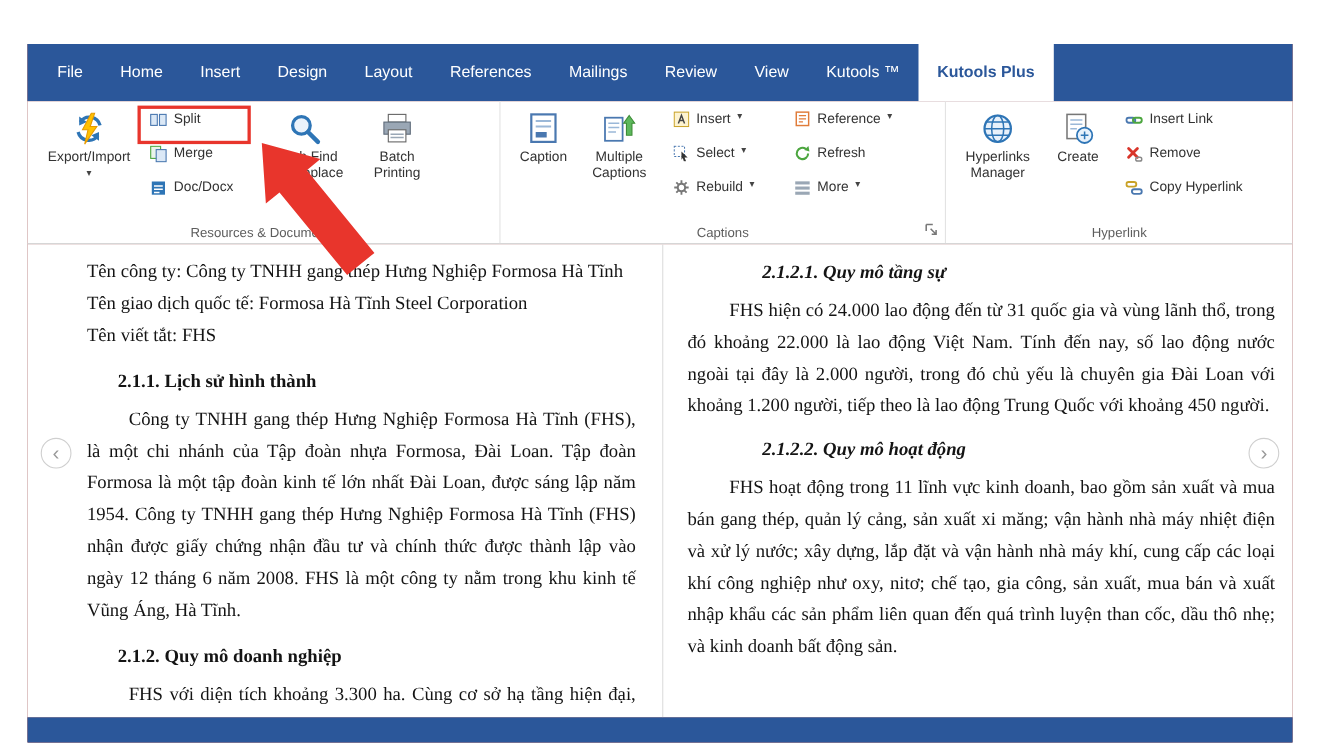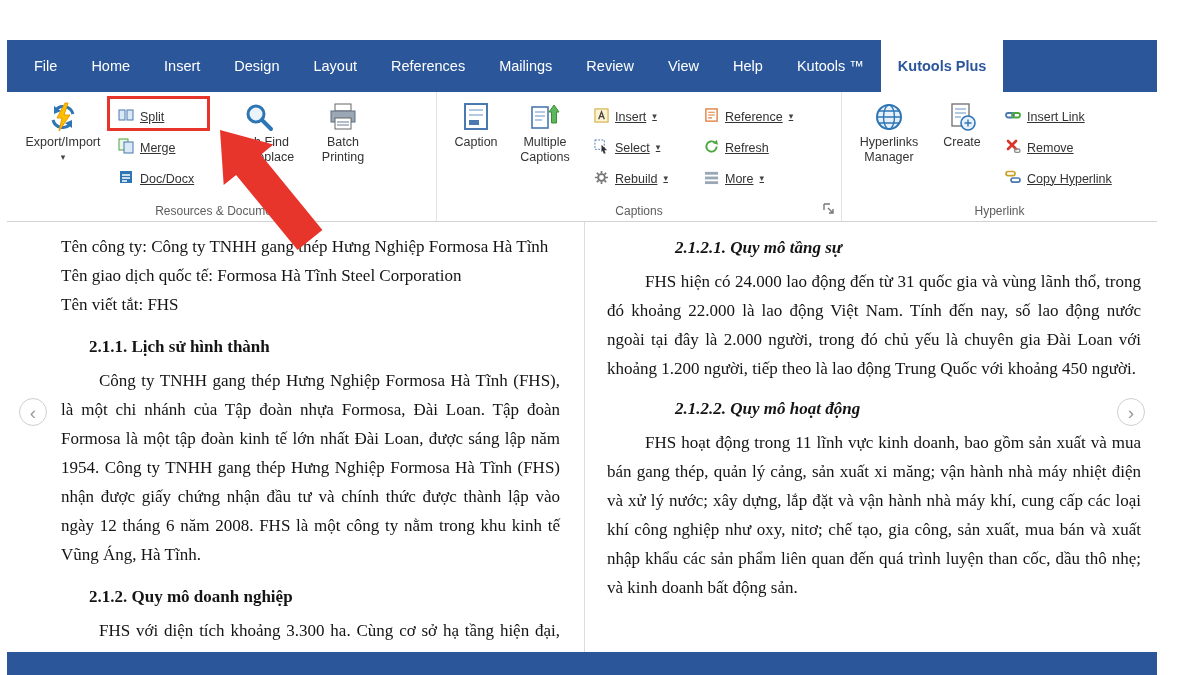--- a/index.html
+++ b/index.html
@@ -2,21 +2,21 @@
 <html style="--blue: #2b579a; --red: #e8352c;"><head>
 <meta charset="utf-8">
 <style>
   :root{ --blue:#2b579a; --red:#e8352c; }
   *{ box-sizing:border-box; }
   html,body{ margin:0; padding:0; }
   body{
     width:1200px; height:675px; background:#ffffff; overflow:hidden; position:relative;
     font-family:"Liberation Sans", sans-serif;
   }
-  .window{ position:absolute; left:7px; top:40px; width:1150px; height:635px; background:#7f1d1d; }
+  .window{ position:absolute; left:25px; top:40px; width:1150px; height:635px; background:#7f1d1d; }
 
   
   .tabbar{
     height:52px; background:var(--blue); display:flex; align-items:stretch;
     color:#fff; font-size:14.5px; padding-left:10px;
   }
   .tab{ padding:0 17px; display:flex; align-items:center; white-space:nowrap; cursor:default; }
   .tab.active{ background:#fff; color:var(--blue); font-weight:600; }
 
   
@@ -32,22 +32,22 @@
   }
   .btn-big{
     display:flex; flex-direction:column; align-items:center; padding-top:3px;
     font-size:12.5px; color:#333; text-align:left; min-width:64px;
   }
   .btn-big .ic{ height:36px; display:flex; align-items:center; justify-content:center; }
   .btn-big .lbl{ line-height:15px; white-space:nowrap; }
   .btn-big.wide{ width:100px; }
   .stack{ display:flex; flex-direction:column; padding-top:5px; }
   .btn-sm{
-    display:flex; align-items:center; gap:6px; font-size:12.5px; color:#333;
-    height:31px; padding:0 5px; white-space:nowrap;text-decoration:underline;
+    display:flex; gap:6px; font-size:12.5px; color:#333;
+    height:31px; padding:0 5px; white-space:nowrap;
   }
   .caret{ font-size:9px; color:#444; line-height:9px; }
   .btn-big .caret{ margin-top:3px; }
   .launcher{ position:absolute; right:5px; bottom:5px; width:14px; height:14px; }
 
   
   .docarea{ position:relative; height:430px; background:#fff; display:flex; overflow:hidden; }
   .page{
     overflow:hidden; font-family:"Liberation Serif", serif; font-size:17px;
     line-height:29px; color:#141414; height:100%;
@@ -96,21 +96,20 @@
       <div class="tab">Layout</div>
 
       <div class="tab">References</div>
 
       <div class="tab">Mailings</div>
 
       <div class="tab">Review</div>
 
       <div class="tab">View</div>
 
-      <div class="tab">Help</div>
 
       <div class="tab">Kutools ™</div>
 
       <div class="tab active">Kutools Plus</div>
     </div>
 
   <div class="ribbon">
 
     <div class="group g-resources">
       <div class="btn-big wide">

